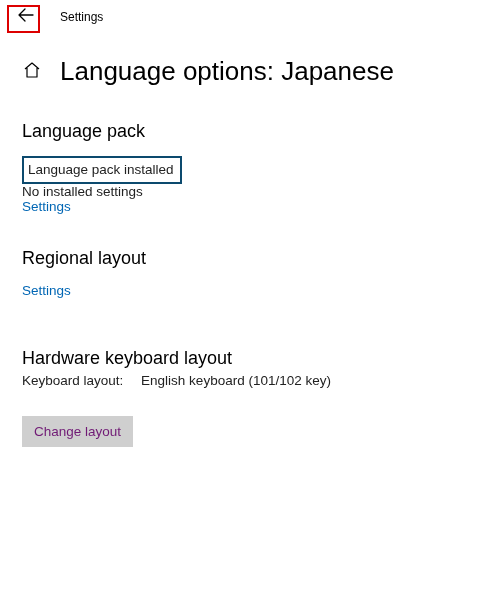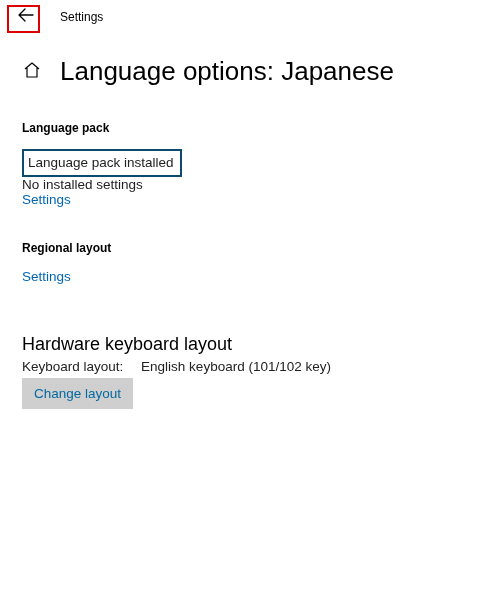--- a/index.html
+++ b/index.html
@@ -56,22 +56,22 @@
     margin-right: 18px;
     cursor: pointer;
   }
   .home-icon svg { width: 18px; height: 18px; }
   .page-title {
     font-size: 26px;
     font-weight: 400;
   }
   .content { padding: 0 22px; }
   .section-h {
-    font-size: 12px;
-    font-weight: 700;
+    font-size: 18px;
+    font-weight: 400;
     margin-top: 34px;
     margin-bottom: 14px;
   }
   .body-text {
     font-size: 13.5px;
     color: #222;
   }
   .link {
     color: #0066b4;
     font-size: 13.5px;
@@ -84,31 +84,31 @@
   }
   .hw-section-h {
     font-size: 18px;
     font-weight: 400;
     margin-top: 50px;
     margin-bottom: 4px;
   }
   .kb-row {
     font-size: 13.5px;
     color: #222;
-    margin-bottom: 4px;
+    margin-bottom: 28px;
   }
   .kb-label { display: inline-block; margin-right: 14px; }
   .btn {
     display: inline-block;
     background: #cfcfcf;
     border: none;
     padding: 8px 12px;
     font-size: 13.5px;
     font-family: inherit;
-    color: #0369a1;
+    color: #701a75;
     cursor: pointer;
   }
 </style>
 </head>
 <body>
 
 <div class="titlebar">
   <div class="back-btn">
     <span>
       <svg viewBox="0 0 16 16">

